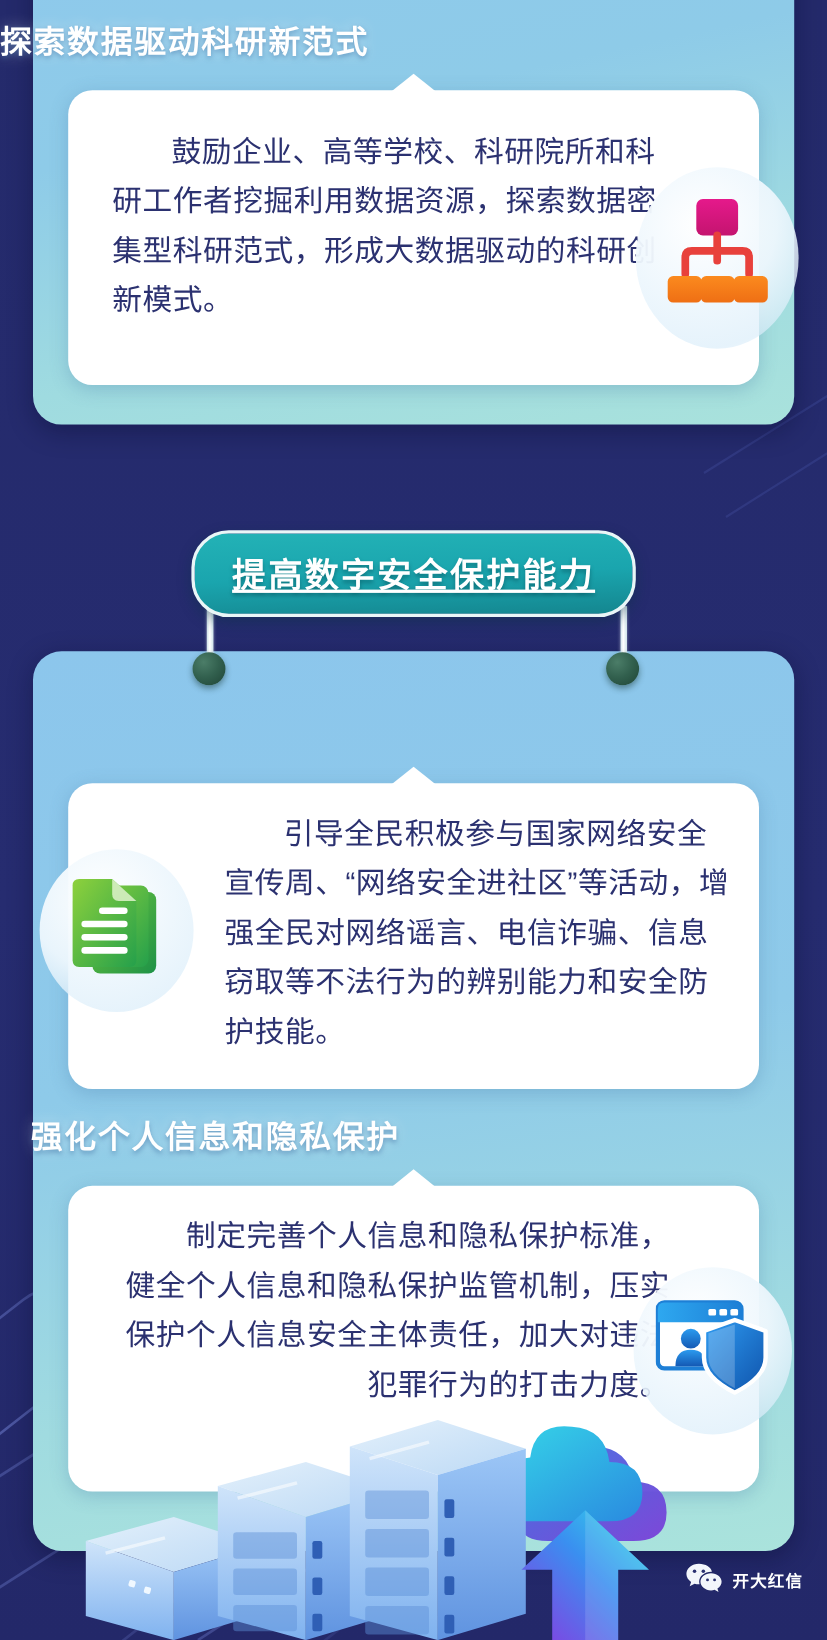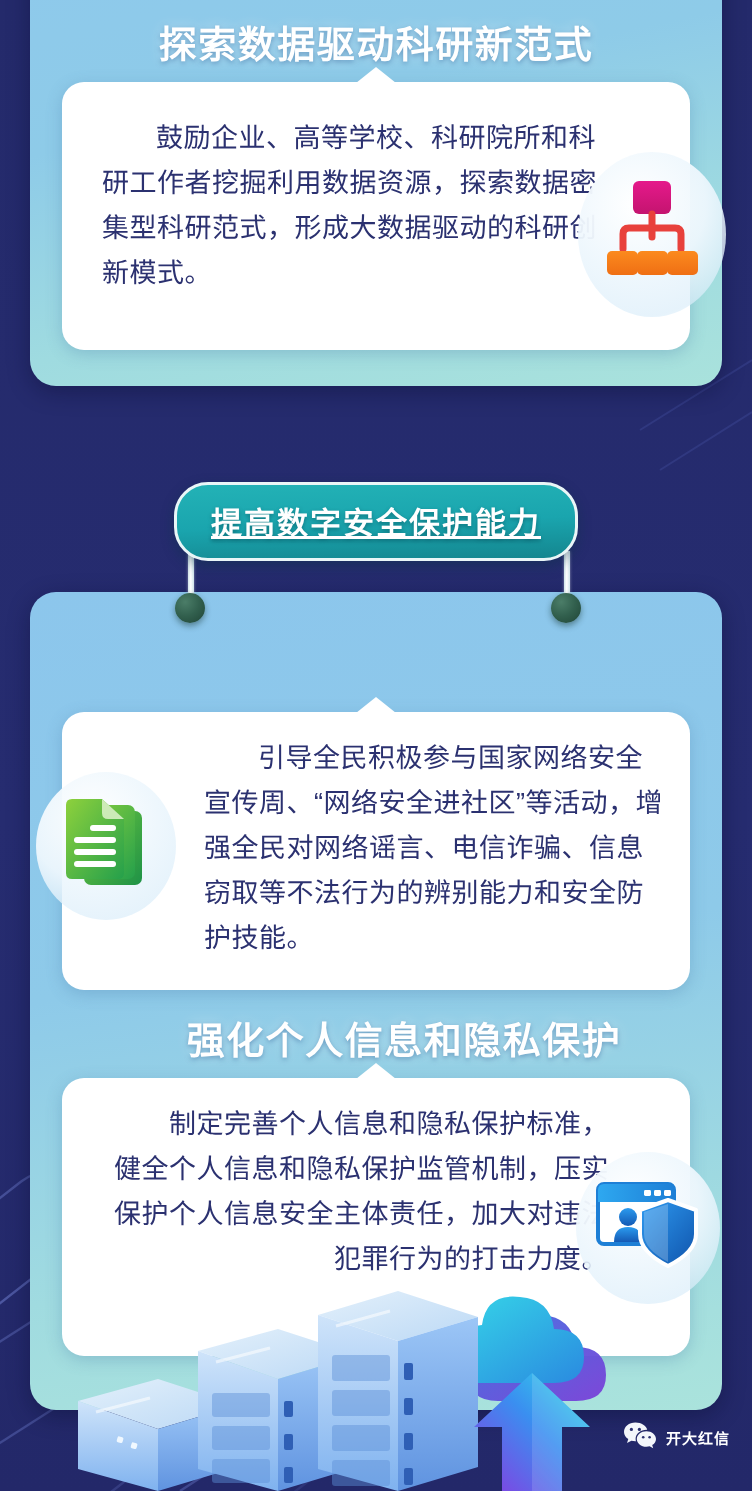--- a/index.html
+++ b/index.html
@@ -47,24 +47,23 @@
   .card-2 {
     left:30px; top:592px;
     width:692px; height:818px;
     background:linear-gradient(172deg,#8cc6ec 0%,#8ecae9 45%,#a0dbe0 78%,#aae3dc 100%);
   }
 
   
   .card-title {
     position:absolute;
     left:0; width:100%;
-    text-align:center;
     color:#ffffff;
     font-weight:bold;
-    font-size:38px;
+    font-size:29px;
     letter-spacing:1.5px;
     text-shadow:0 2px 5px rgba(60,110,160,.55), 0 0 14px rgba(255,255,255,.35);
     z-index:4;
   }
 
   
   .panel {
     position:absolute;
     background:#ffffff;
     border-radius:22px;

